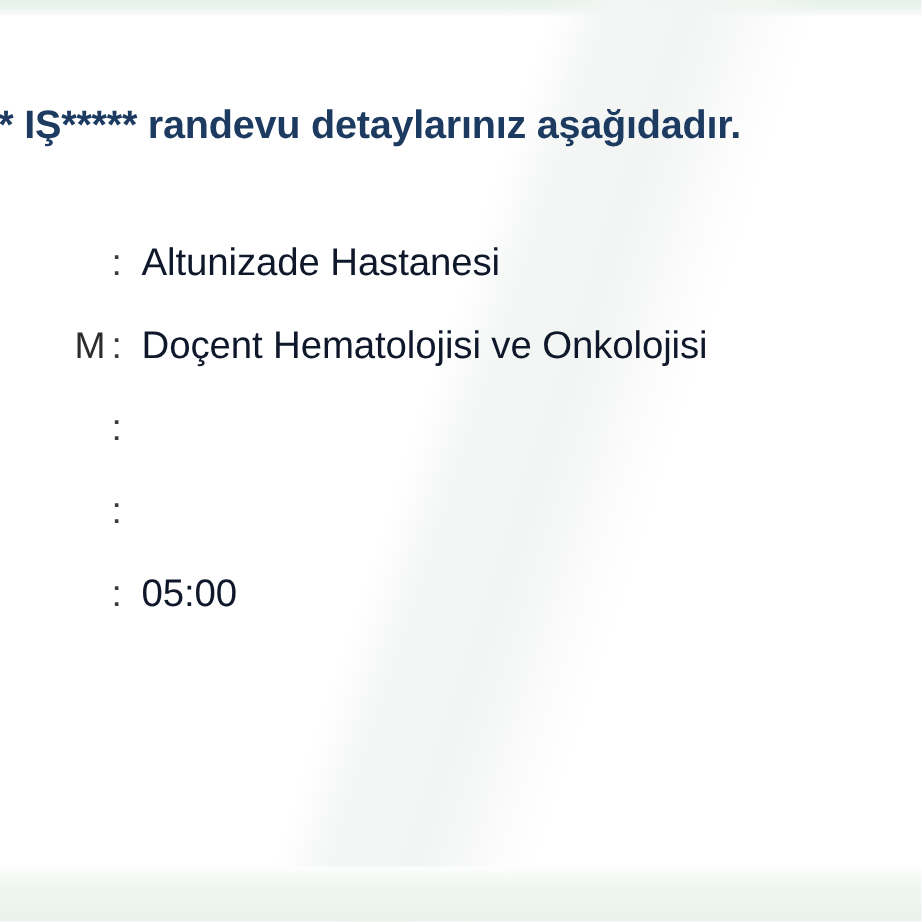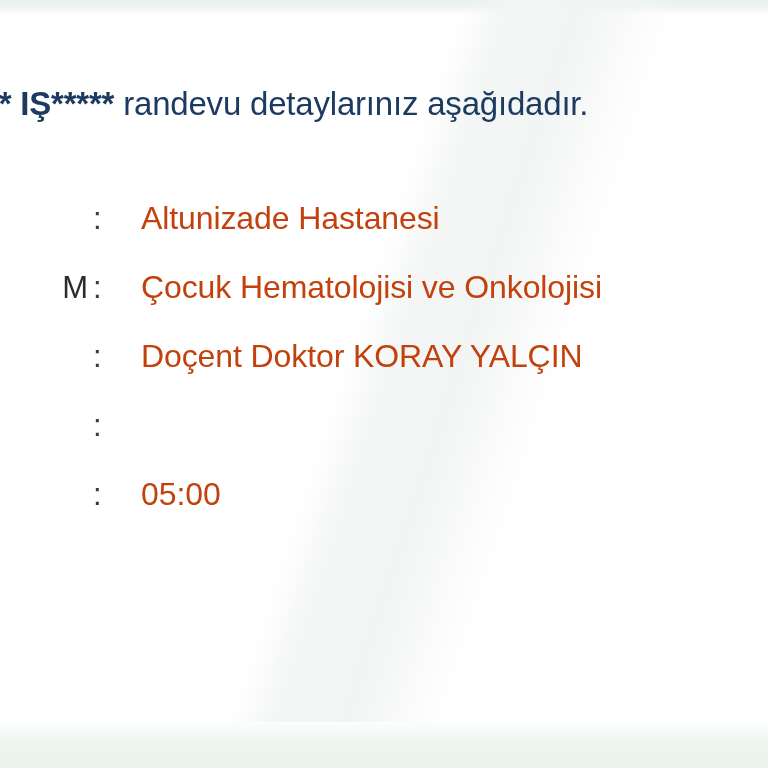--- a/index.html
+++ b/index.html
@@ -76,21 +76,21 @@
     white-space: nowrap;
     color: #1d3b61;
     font-size: 33px;
     line-height: 40px;
     letter-spacing: -0.2px;
   }
   .headline .masked {
     font-weight: 700;
   }
   .headline .rest {
-    font-weight: 400;
+    font-weight: 700;
   }
 
   
   .rows {
     position: absolute;
     top: 196px;
     left: 0;
     width: 768px;
   }
   .row {
@@ -112,23 +112,23 @@
   .row .colon {
     position: absolute;
     left: 93px;
     top: 4px;
     color: #3a3a3a;
     font-size: 31px;
     line-height: 38px;
   }
   .row .value {
     position: absolute;
-    left: 141px;
+    left: 118px;
     top: 2px;
-    color: #c2410c;
+    color: #0f172a;
     font-size: 32px;
     line-height: 40px;
     letter-spacing: -0.1px;
   }
 </style>
 </head>
 <body>
 
 <div id="screen">
 
@@ -146,27 +146,26 @@
 
       <div class="row">
         <span class="label"></span>
         <span class="colon">:</span>
         <span class="value">Altunizade Hastanesi</span>
       </div>
 
       <div class="row">
         <span class="label">M</span>
         <span class="colon">:</span>
-        <span class="value">Çocuk Hematolojisi ve Onkolojisi</span>
+        <span class="value">Doçent Hematolojisi ve Onkolojisi</span>
       </div>
 
       <div class="row">
         <span class="label"></span>
         <span class="colon">:</span>
-        <span class="value">Doçent Doktor KORAY YALÇIN</span>
       </div>
 
       <div class="row">
         <span class="label"></span>
         <span class="colon">:</span>
       </div>
 
       <div class="row">
         <span class="label"></span>
         <span class="colon">:</span>

